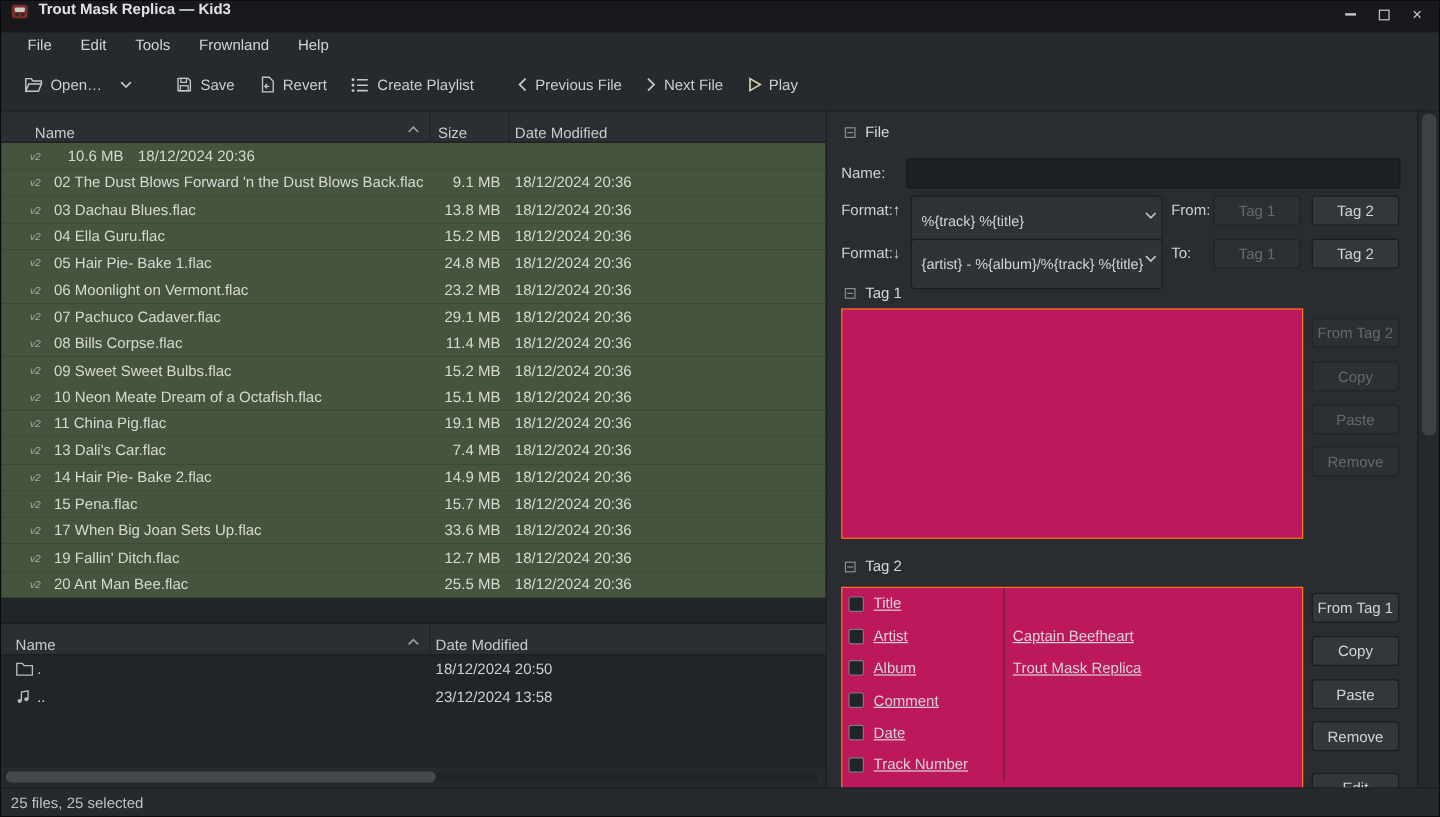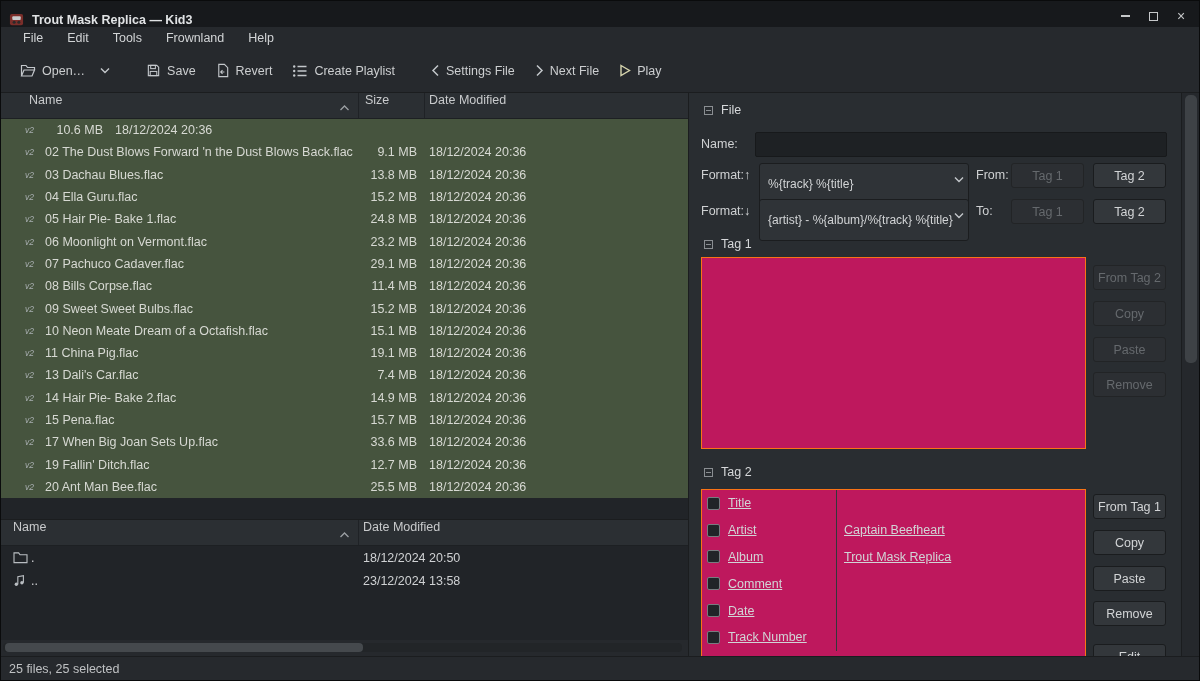--- a/index.html
+++ b/index.html
@@ -1,21 +1,21 @@
 <!DOCTYPE html>
 <html><head>
 <meta charset="utf-8">
 <style>
   * { margin:0; padding:0; box-sizing:border-box; }
   html,body { width:1200px; height:681px; overflow:hidden; }
   body { font-family:"Liberation Sans",sans-serif; font-size:12.5px; color:#d2d4d6; background:#26292d; }
   .window { position:absolute; inset:0; display:flex; flex-direction:column; border:1px solid #0a0b0c; }
 
   
-  .titlebar { height:26px; background:#17191c; display:flex; align-items:flex-end; padding:0 4px 0 7px; gap:8px; flex:0 0 auto; }
+  .titlebar { height:26px; background:#17191c; display:flex; align-items:flex-start; padding:0 4px 0 7px; gap:8px; flex:0 0 auto; }
   .app-icon { width:16px; height:16px; display:flex; align-items:center; justify-content:center; }
   .title { font-weight:bold; color:#e0e2e4; font-size:12.5px; }
   .win-btns { margin-left:auto; display:flex; }
   .win-btn { width:28px; height:22px; display:flex; align-items:center; justify-content:center; color:#c6c8ca; }
   .g-min { width:9px; height:2px; background:#c6c8ca; }
   .g-max { width:9px; height:9px; border:1.5px solid #c6c8ca; }
   .g-close { font-size:14px; line-height:1; }
 
   
   .menubar { height:22px; display:flex; align-items:center; padding:0 12px; gap:4px; flex:0 0 auto; }
@@ -26,21 +26,21 @@
   .tool-btn { display:flex; align-items:center; gap:6px; padding:6px 7px; border-radius:3px; color:#ccced0; white-space:nowrap; }
   .tool-sep { width:10px; }
   .tool-btn svg { flex:0 0 auto; }
 
   
   .main { flex:1 1 auto; display:flex; min-height:0; }
 
   
   .left { width:688px; flex:0 0 688px; display:flex; flex-direction:column; border-right:1px solid #1b1d1f; background:#212428; }
   .thead { height:26px; background:#2b2f33; display:flex; align-items:center; color:#c8cacc; flex:0 0 auto; border-bottom:1px solid #1d2023; }
-  .th { height:100%; display:flex; align-items:flex-start; border-right:1px solid #1f2226; position:relative; }
+  .th { height:100%; display:flex; align-items:flex-end; border-right:1px solid #1f2226; position:relative; }
   .th-name { flex:0 0 358px; padding-left:28px; }
   .th-size { flex:0 0 66px; padding-left:6px; }
   .th-date { flex:1; padding-left:4px; border-right:none; }
   .sort-ind { position:absolute; right:8px; top:8px; }
 
   .file-body { height:400px; overflow:hidden; background:#212428; }
   .frow { display:flex; align-items:center; height:22.3px; background:#46543e; color:#d7d9d3; }
   .tagver { flex:0 0 20px; margin-left:24px; font-size:8.5px; font-style:italic; color:#a8aeb0; }
   .fc-name { flex:0 0 314px; overflow:hidden; white-space:nowrap; }
   .fc-size { flex:0 0 66px; text-align:right; padding-right:8px; }
@@ -162,21 +162,21 @@
           <circle cx="2.2" cy="11.5" r="1.2" fill="#c3c7cb"></circle>
           <path d="M5.5 2.5 h9 M5.5 7 h9 M5.5 11.5 h9" stroke="#c3c7cb" stroke-width="1.3"></path>
         </svg>
       <span>Create Playlist</span>
     </span>
     <span class="tool-sep"></span>
     <span class="tool-btn">
       <svg width="9" height="13" viewBox="0 0 9 13">
           <polyline points="7,1.5 2,6.5 7,11.5" fill="none" stroke="#c3c7cb" stroke-width="1.5"></polyline>
         </svg>
-      <span>Settings File</span>
+      <span>Previous File</span>
     </span>
     <span class="tool-btn">
       <svg width="9" height="13" viewBox="0 0 9 13">
           <polyline points="2,1.5 7,6.5 2,11.5" fill="none" stroke="#c3c7cb" stroke-width="1.5"></polyline>
         </svg>
       <span>Next File</span>
     </span>
     <span class="tool-btn">
       <svg width="12" height="13" viewBox="0 0 12 13">
           <polygon points="2,1.5 10.5,6.5 2,11.5" fill="none" stroke="#d6d4ae" stroke-width="1.4"></polygon>

